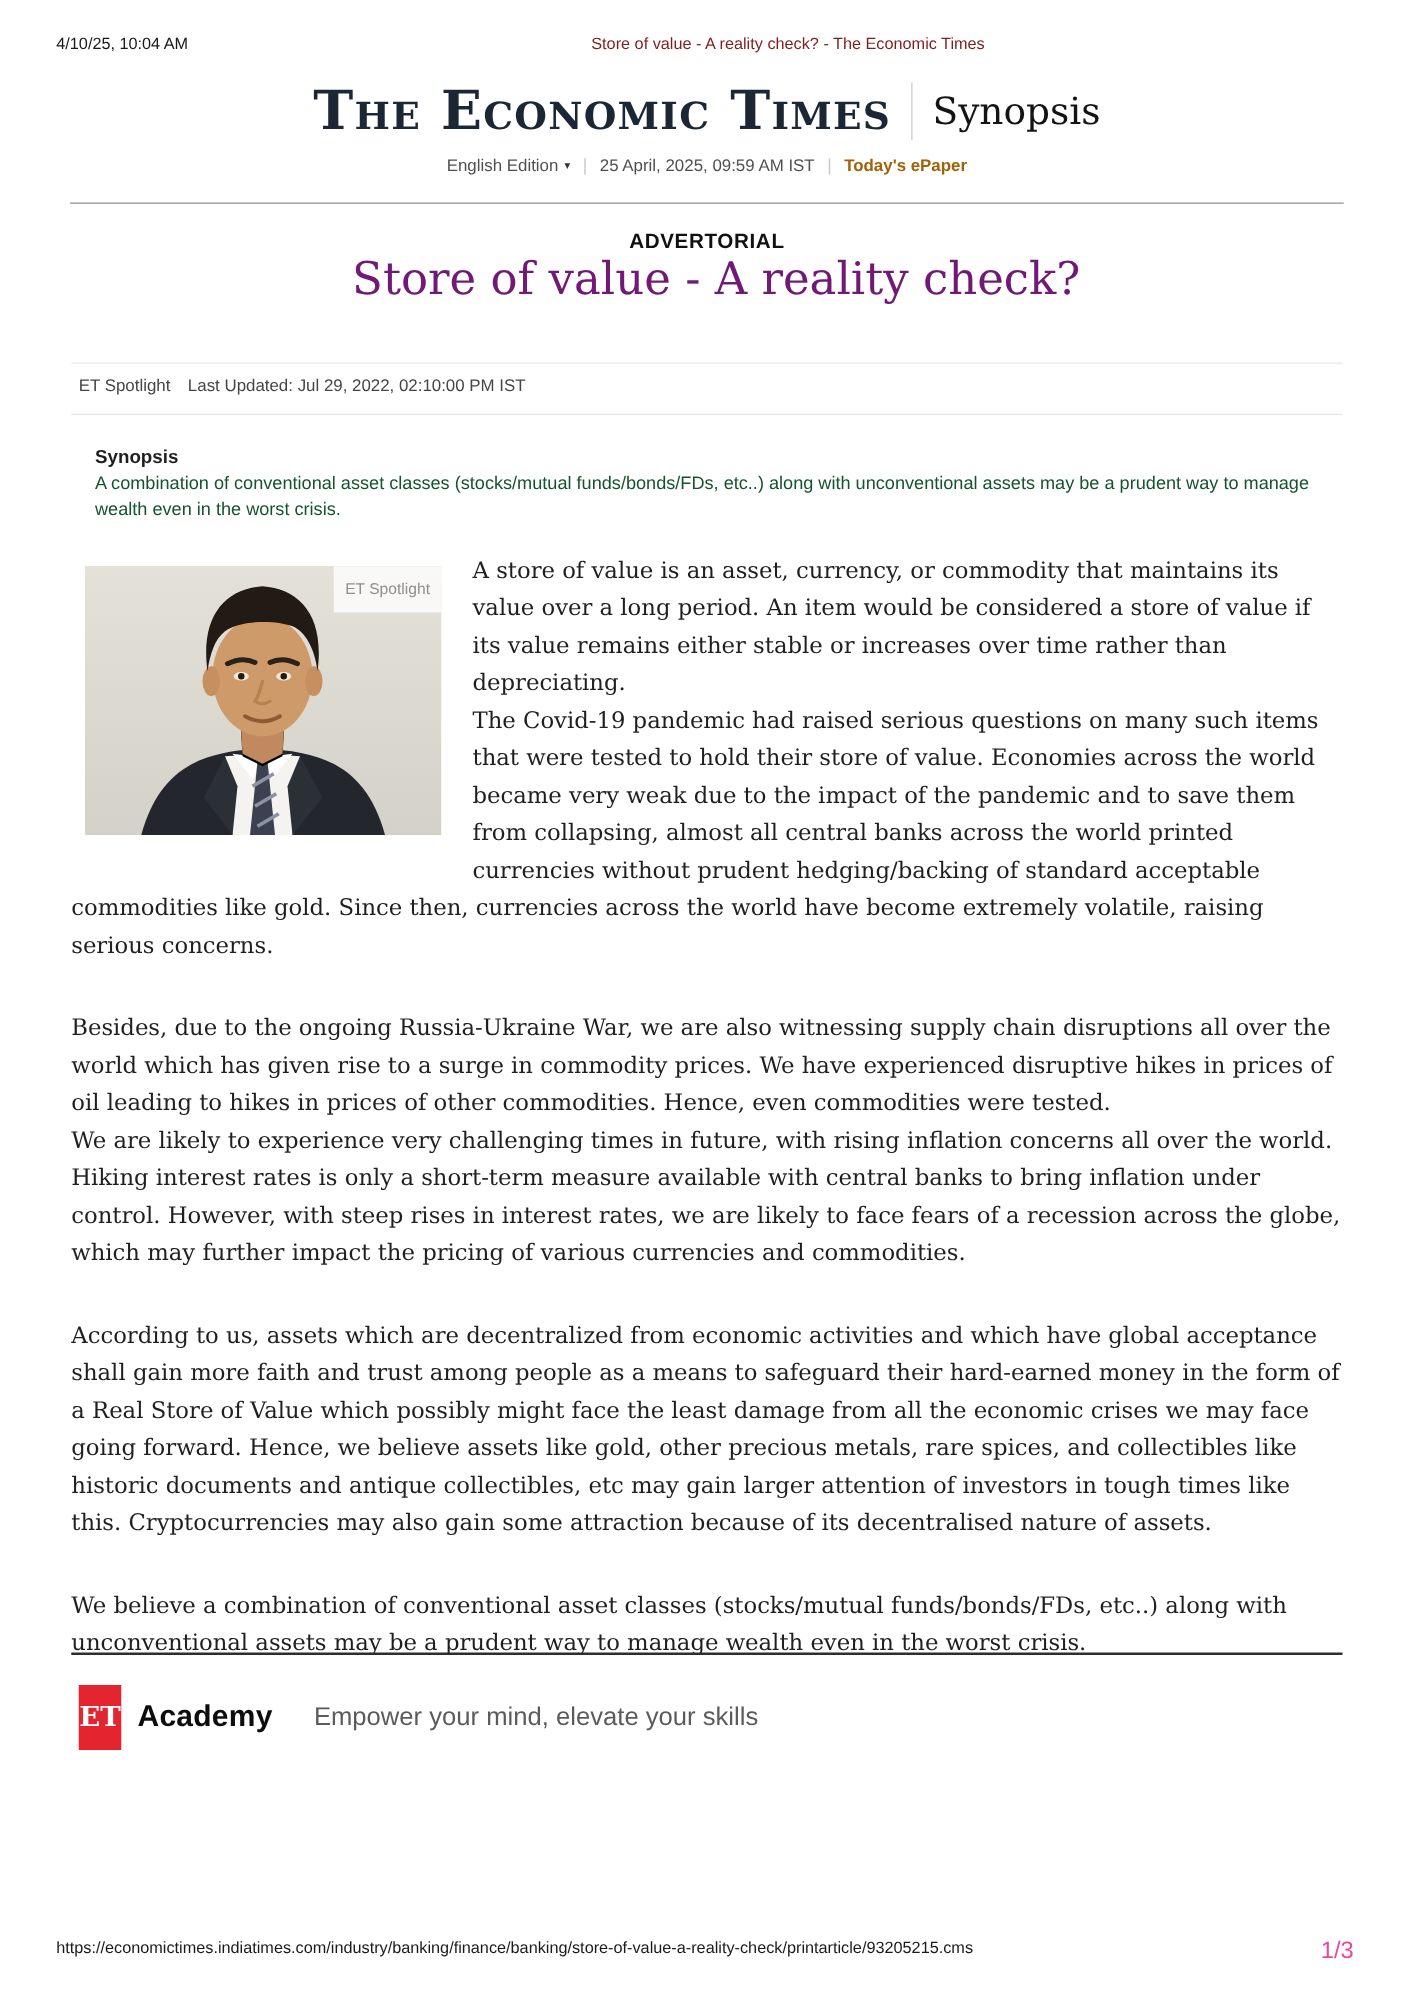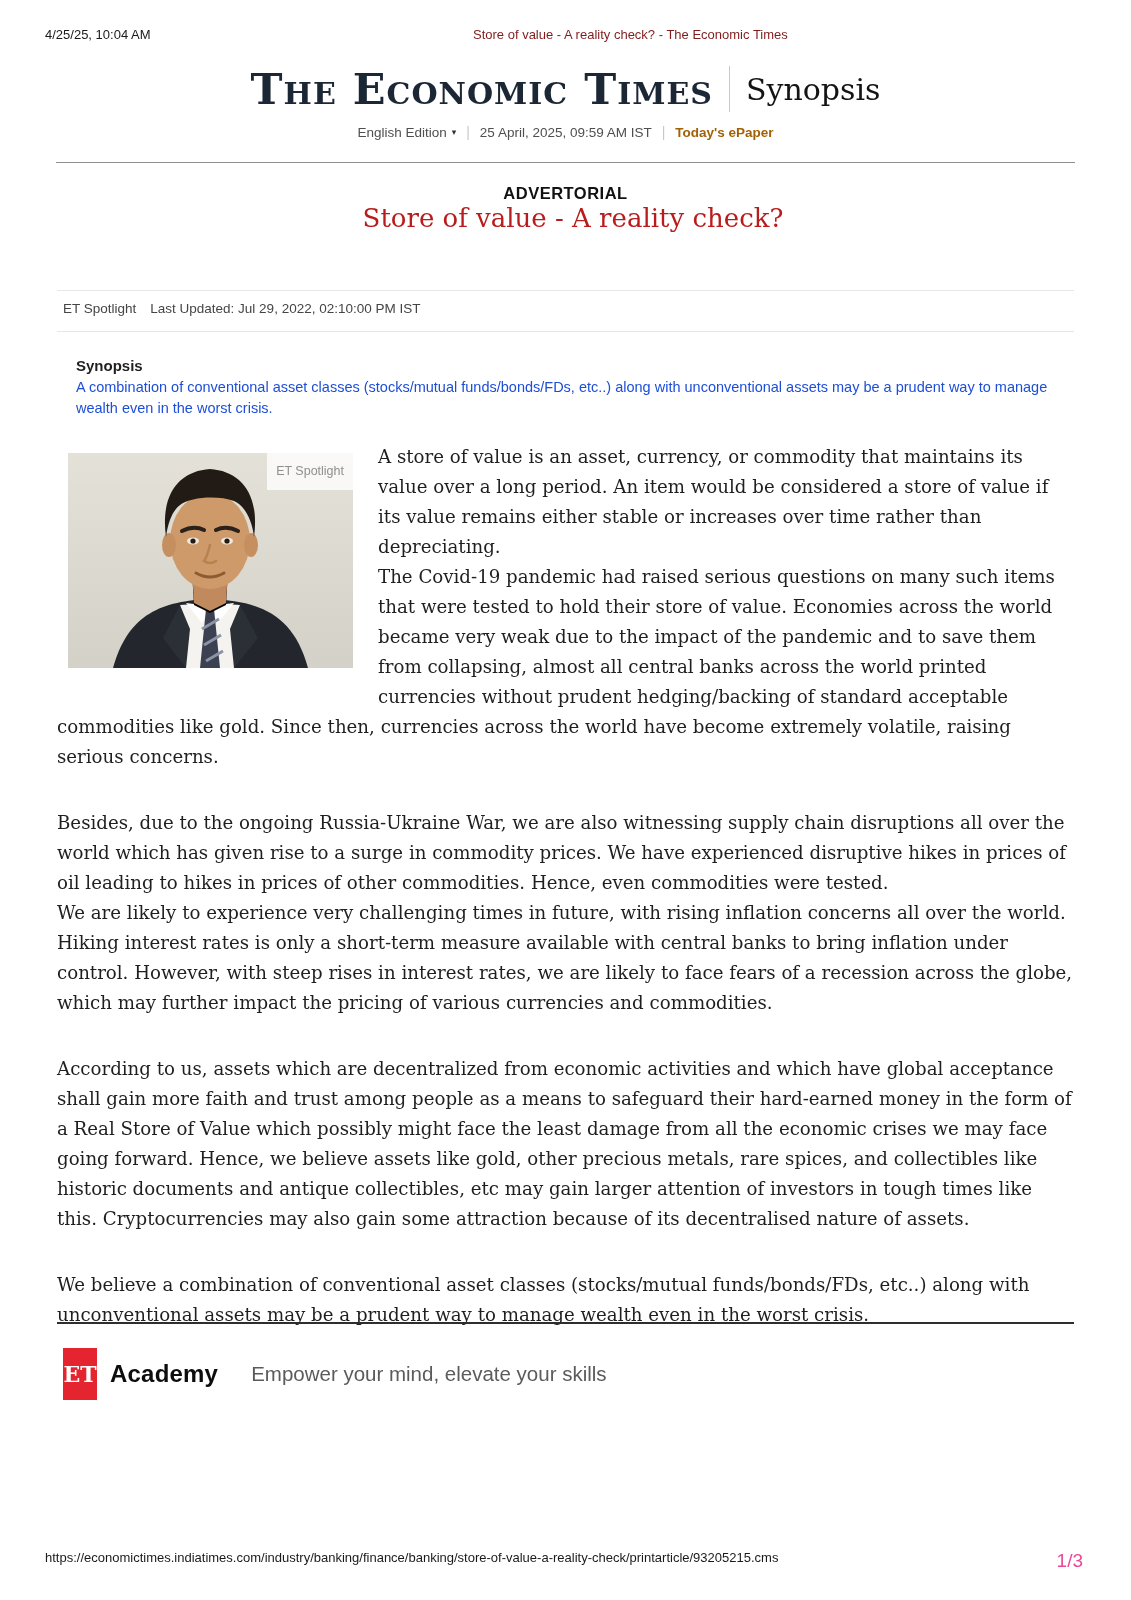--- a/index.html
+++ b/index.html
@@ -38,28 +38,28 @@
 
   .rule-top  { position:absolute; top:162px;  left:56px; right:56px; border-top:1px solid #8f8f8f; }
   .rule-a    { position:absolute; top:290px;  left:57px; right:57px; border-top:1px solid #e7e7e7; }
   .rule-b    { position:absolute; top:331px;  left:57px; right:57px; border-top:1px solid #e7e7e7; }
   .rule-dark { position:absolute; top:1322px; left:57px; right:57px; border-top:2px solid #2e2e2e; }
 
   
   .kicker { position:absolute; top:184px; left:0; right:0; text-align:center;
     font-size:16.5px; font-weight:700; letter-spacing:.5px; color:#111; }
   .headline { position:absolute; top:203px; left:0; right:0; text-align:center;
-    font-family:"DejaVu Serif","Liberation Serif",serif; font-size:26px; font-weight:500; color:#b91c1c;padding-left:15px; }
+    font-family:"DejaVu Serif","Liberation Serif",serif; font-size:36px; font-weight:500; color:#701a75;padding-left:15px; }
 
   .byline { position:absolute; top:301px; left:63px; display:flex; gap:14px;
     font-size:13.5px; color:#454545; }
 
   .synopsis { position:absolute; top:357px; left:76px; right:78px; }
   .synopsis-label { font-size:15px; font-weight:700; color:#1f1f1f; margin-bottom:3px; }
-  .synopsis-body  { font-size:14.5px; color:#1d4ed8; line-height:21px; }
+  .synopsis-body  { font-size:14.5px; color:#14532d; line-height:21px; }
 
   
   .article { position:absolute; top:442px; left:57px; width:1017px;
     font-family:"DejaVu Serif","Liberation Serif",serif;
     font-size:18.2px; line-height:30px; color:#1f1f1f; }
   .article p { white-space:pre-line; margin:0 0 36px 0; }
 
   .photo { float:left; width:285px; height:215px; margin:11px 25px 40px 11px;
     position:relative; overflow:hidden; background:#dedcd3; }
   .photo svg { display:block; width:100%; height:100%; }
@@ -73,21 +73,21 @@
     font-family:"DejaVu Serif","Liberation Serif",serif; font-size:22px; font-weight:700;
     display:flex; align-items:center; justify-content:center; margin-right:13px; }
   .academy-name { font-size:24px; font-weight:800; color:#0d0d0d; letter-spacing:.2px; margin-right:33px; }
   .academy-tagline { font-size:20.5px; color:#5b5b5b; }
 </style>
 </head>
 <body>
 
 <div class="page">
 
-  <div class="print-datetime">4/25/25, 10:04 AM</div>
+  <div class="print-datetime">4/10/25, 10:04 AM</div>
   <div class="print-doctitle">Store of value - A reality check? - The Economic Times</div>
 
   <div class="masthead">
     <div class="logo-text">The Economic Times</div>
     <div class="masthead-divider"></div>
     <div class="masthead-section">Synopsis</div>
   </div>
 
   <div class="edition-line">
     <span class="edition-link">

